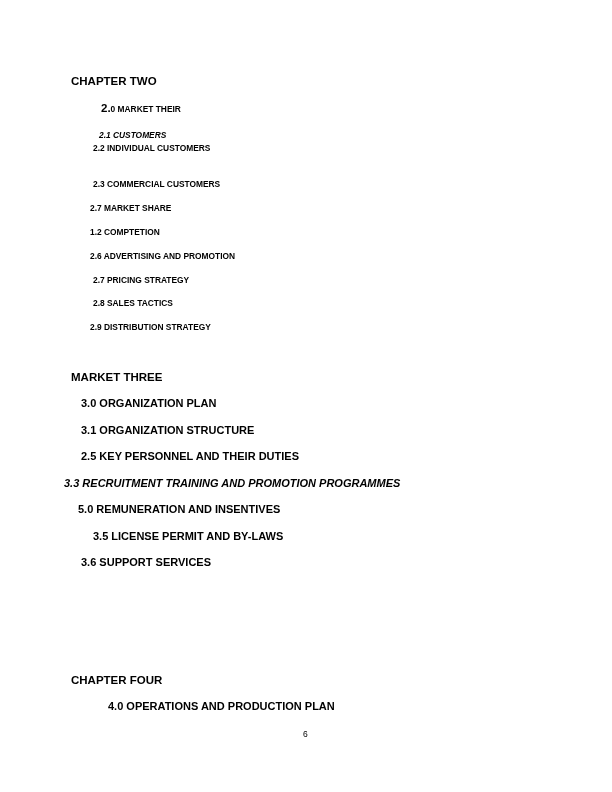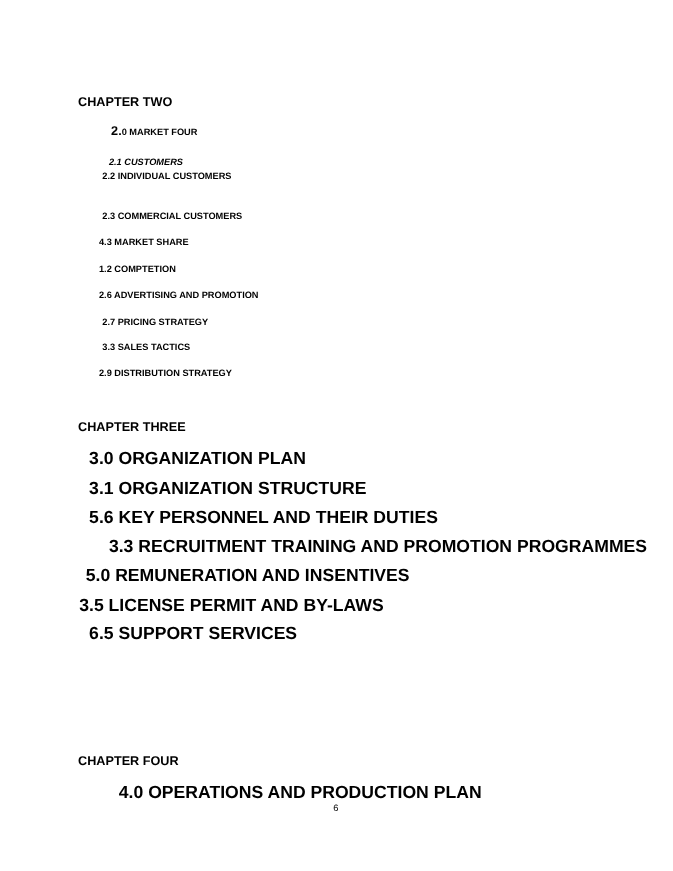--- a/index.html
+++ b/index.html
@@ -1,47 +1,47 @@
 <!DOCTYPE html>
 <html><head>
   <meta charset="utf-8">
   <style>
     html, body { margin: 0; padding: 0; background: #ffffff; }
     body { width: 612px; height: 792px; position: relative; overflow: hidden;
       font-family: "Liberation Sans", "DejaVu Sans", sans-serif; color: #000; }
-    .line { position: absolute; white-space: nowrap; font-weight: bold; margin-top: 12px; }
+    .line { position: absolute; white-space: nowrap; font-weight: bold; }
     .ch { font-size: 11.5px; }
     .small { font-size: 8.4px; }
-    .big { font-size: 16px; }
+    .big { font-size: 11px; }
     .num-lg { font-size: 11.5px; }
     .pg { position: absolute; font-size: 8.5px; }
   </style>
 </head>
 <body>
 
 <div>
   <div class="line ch" style="left:71px;top:75px;">CHAPTER TWO</div>
 
-  <div class="line small" style="left:101px;top:102px;"><span class="num-lg">2.</span><span>0</span><span> MARKET FOUR</span></div>
+  <div class="line small" style="left:101px;top:102px;"><span class="num-lg">2.</span><span>0</span><span> MARKET THEIR</span></div>
   <div class="line small" style="left:99px;top:130px;font-style:italic;">2.1 CUSTOMERS</div>
   <div class="line small" style="left:93px;top:143px;">2.2 INDIVIDUAL CUSTOMERS</div>
   <div class="line small" style="left:93px;top:179px;">2.3 COMMERCIAL CUSTOMERS</div>
-  <div class="line small" style="left:90px;top:203px;">4.3 MARKET SHARE</div>
+  <div class="line small" style="left:90px;top:203px;">2.7 MARKET SHARE</div>
   <div class="line small" style="left:90px;top:227px;">1.2 COMPTETION</div>
   <div class="line small" style="left:90px;top:251px;">2.6 ADVERTISING AND PROMOTION</div>
   <div class="line small" style="left:93px;top:275px;">2.7 PRICING STRATEGY</div>
-  <div class="line small" style="left:93px;top:298px;">3.3 SALES TACTICS</div>
+  <div class="line small" style="left:93px;top:298px;">2.8 SALES TACTICS</div>
   <div class="line small" style="left:90px;top:322px;">2.9 DISTRIBUTION STRATEGY</div>
 
-  <div class="line ch" style="left:71px;top:371px;">CHAPTER THREE</div>
+  <div class="line ch" style="left:71px;top:371px;">MARKET THREE</div>
   <div class="line big" style="left:81px;top:397px;">3.0 ORGANIZATION PLAN</div>
   <div class="line big" style="left:81px;top:424px;">3.1 ORGANIZATION STRUCTURE</div>
-  <div class="line big" style="left:81px;top:450px;">5.6 KEY PERSONNEL AND THEIR DUTIES</div>
-  <div class="line big" style="left:99px;top:477px;">3.3 RECRUITMENT TRAINING AND PROMOTION PROGRAMMES</div>
+  <div class="line big" style="left:81px;top:450px;">2.5 KEY PERSONNEL AND THEIR DUTIES</div>
+  <div class="line big" style="left:64px;top:477px;font-style:italic;">3.3 RECRUITMENT TRAINING AND PROMOTION PROGRAMMES</div>
   <div class="line big" style="left:78px;top:503px;">5.0 REMUNERATION AND INSENTIVES</div>
-  <div class="line big" style="left:72px;top:530px;">3.5 LICENSE PERMIT AND BY-LAWS</div>
-  <div class="line big" style="left:81px;top:556px;">6.5 SUPPORT SERVICES</div>
+  <div class="line big" style="left:93px;top:530px;">3.5 LICENSE PERMIT AND BY-LAWS</div>
+  <div class="line big" style="left:81px;top:556px;">3.6 SUPPORT SERVICES</div>
 
   <div class="line ch" style="left:71px;top:674px;">CHAPTER  FOUR</div>
   <div class="line big" style="left:108px;top:700px;">4.0 OPERATIONS AND PRODUCTION PLAN</div>
 
   <div class="pg" style="left:303px;top:729px;">6</div>
 </div>
 
 </body></html>

